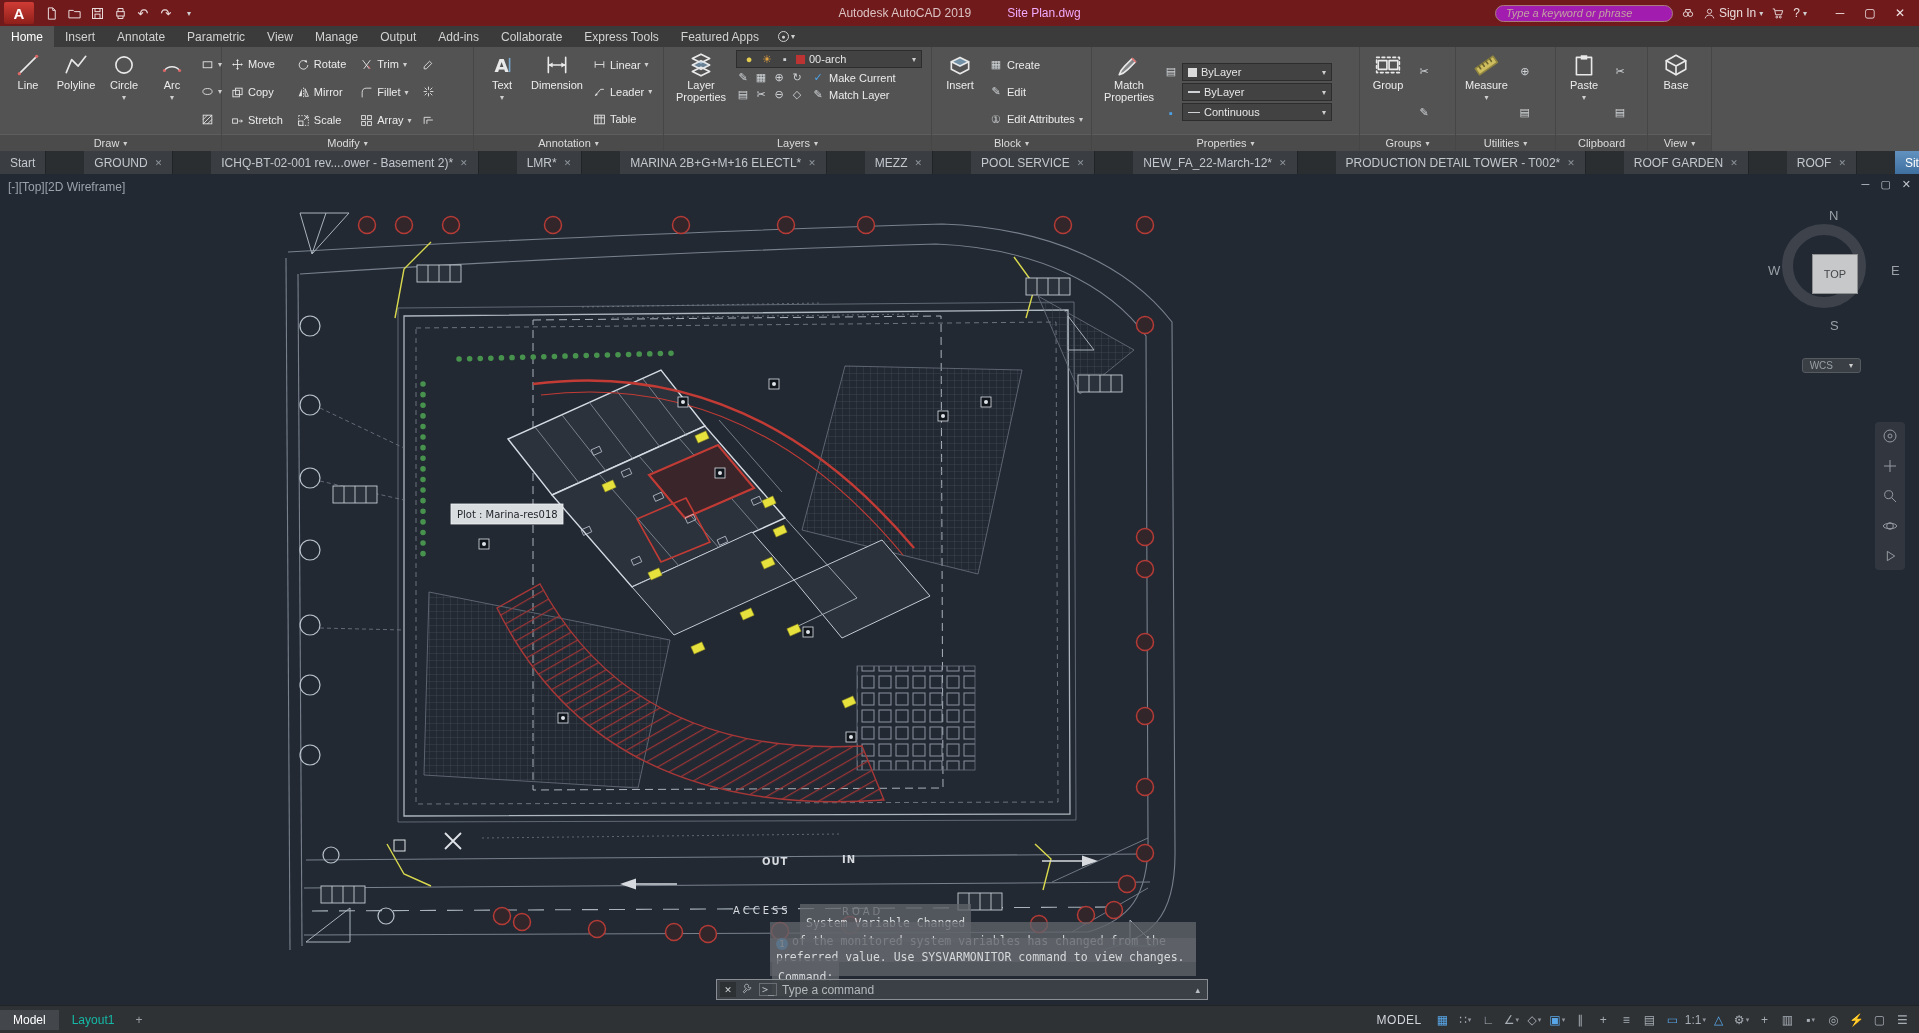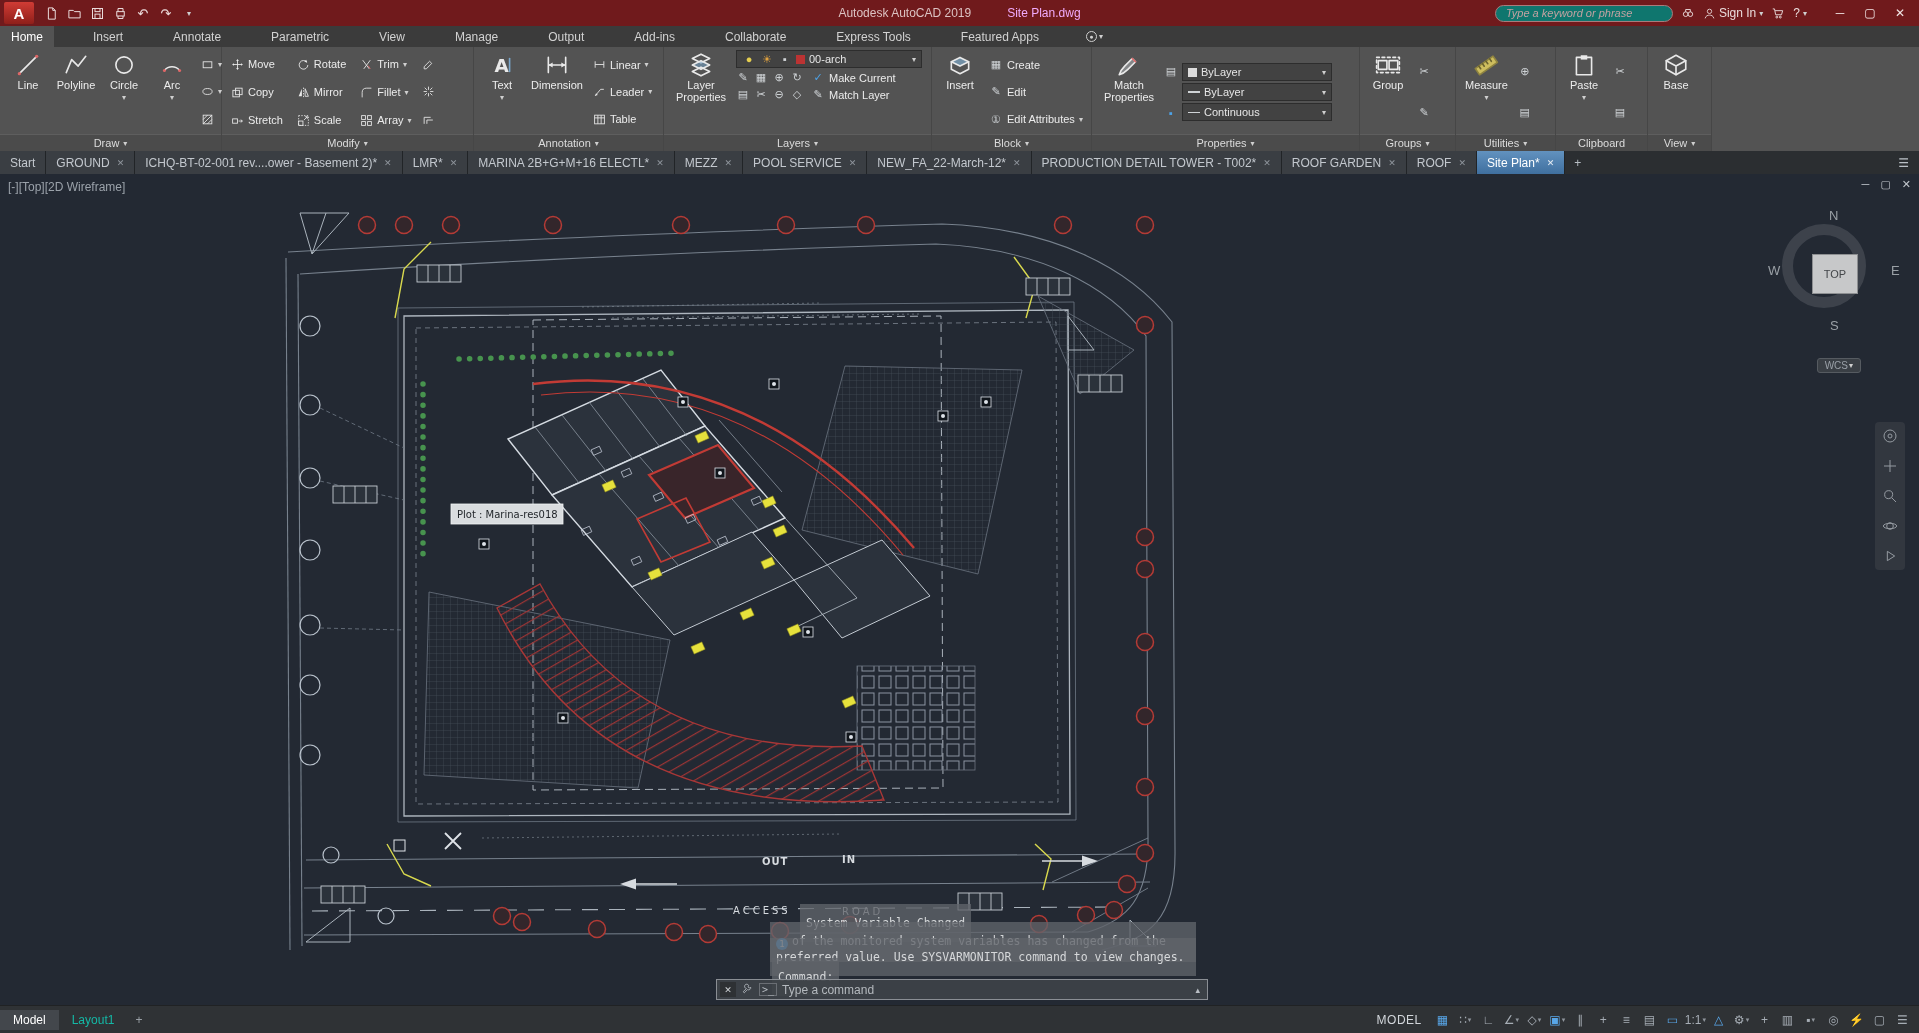--- a/index.html
+++ b/index.html
@@ -14,33 +14,33 @@
     color:#fff; font-weight:bold; font-size:15px; display:flex; align-items:center;
     justify-content:center; border-radius:2px; margin-right:6px; }
   .qat { display:flex; align-items:center; gap:1px; }
   .qbtn { width:22px; height:20px; display:flex; align-items:center; justify-content:center;
     color:#ecdcdc; font-size:13px; }
   .qbtn svg { stroke:#e9dada; fill:none; stroke-width:1.6; }
   .tcenter { position:absolute; left:50%; top:0; transform:translateX(-50%);
     height:26px; display:flex; align-items:center; gap:36px; }
   .tapp { color:#dcc3c3; } .tdoc { color:#f0abfc; }
   .tright { margin-left:auto; display:flex; align-items:center; gap:8px; }
-  .searchbox { width:178px; height:17px; background:#0f766e; border:1px solid #aa7b7b;
+  .searchbox { width:178px; height:17px; background:#a21caf; border:1px solid #aa7b7b;
     border-radius:9px; color:#d8bcbc; font-style:italic; font-size:11px; padding:0 10px;
     outline:none; font-family:"Liberation Sans",sans-serif; }
   .searchbox::placeholder { color:#c3a2a2; }
   .tico { display:flex; align-items:center; gap:3px; color:#eadcdc; }
   .tico svg { stroke:#eadcdc; fill:none; stroke-width:1.6; }
   .winbtns { display:flex; margin-left:10px; }
   .winbtn { width:30px; height:22px; display:flex; align-items:center; justify-content:center;
     color:#f2e6e6; font-size:12px; }
 
   
   .ribbontabs { height:21px; background:#3b3b3b; display:flex; align-items:stretch;
-    font-size:12px; color:#d2d2d2; flex:0 0 auto;gap:28px; }
+    font-size:12px; color:#d2d2d2; flex:0 0 auto; }
   .rtab { padding:0 11px; display:flex; align-items:center; }
   .rtab.active { background:#535353; color:#ffffff; }
   .rtab-extra { display:flex; align-items:center; gap:2px; padding:0 8px; color:#cfcfcf; font-size:9px; }
   .rtab-extra .circ { width:11px; height:11px; border:1px solid #cfcfcf; border-radius:50%;
     display:flex; align-items:center; justify-content:center; font-size:7px; }
 
   
   .ribbon { height:104px; background:#535353; display:flex; flex:0 0 auto; }
   .rpanel { display:flex; flex-direction:column; border-right:1px solid #464646; }
   .rbody { flex:1; display:flex; gap:4px; padding:3px 6px 0; }
@@ -59,21 +59,21 @@
     color:#e6e6e6; font-size:11px; height:18px; padding:0 5px; }
   .layrows { display:flex; flex-direction:column; gap:2px; }
   .tinyrow { display:flex; align-items:center; gap:4px; }
   .tico2 { font-size:11px; color:#cfd3d6; width:14px; text-align:center; }
   .sw-red { width:9px; height:9px; background:#b33; display:inline-block; }
   .sw-wht { width:9px; height:9px; background:#dcdcdc; display:inline-block; }
   .glyph-y { color:#e5ce4f; } .glyph-o { color:#e0a23f; } .glyph-b { color:#4da3e8; }
   .rfill { flex:1; background:#535353; }
 
   
-  .filetabs { height:23px; background:#2b2e31; display:flex; align-items:stretch; font-size:12px; flex:0 0 auto; }
+  .filetabs { height:23px; background:#2b2e31; display:flex; align-items:stretch; font-size:12px; flex:0 0 auto;gap:38px; }
   .ftab { display:flex; align-items:center; gap:7px; padding:0 10px; background:#3a3e43;
     color:#c3c8ce; border-right:1px solid #212427; white-space:nowrap; }
   .ftab .x { font-size:9px; color:#8f959c; }
   .ftab.active { background:linear-gradient(#6292bf,#3f6f9f); color:#fff; }
   .ftab-plus { display:flex; align-items:center; padding:0 9px; color:#b9bfc6; }
   .ftab-menu { margin-left:auto; display:flex; align-items:center; padding:0 10px; color:#b9bfc6; font-size:12px; }
 
   
   .canvas { position:relative; flex:1 1 auto; background:#232933; overflow:hidden; }
   .vpctl { position:absolute; left:8px; top:6px; color:#9ba2aa; font-size:12px; }
@@ -83,21 +83,21 @@
 
   .viewcube { position:absolute; right:24px; top:36px; width:120px; height:132px; }
   .vc-ring { position:absolute; left:7px; top:14px; width:84px; height:84px;
     border:11px solid rgba(128,133,139,0.28); border-radius:50%; }
   .vc-n { position:absolute; left:54px; top:-2px; }  .vc-s { position:absolute; left:55px; top:108px; }
   .vc-w { position:absolute; left:-7px; top:53px; }  .vc-e { position:absolute; left:116px; top:53px; }
   .vc-letter { color:#9aa0a6; font-size:13px; }
   .vc-face { position:absolute; left:37px; top:44px; width:46px; height:40px; background:#c7c8c9;
     border:1px solid #8d8f91; color:#44474a; font-size:11px; display:flex; align-items:center; justify-content:center; }
   .wcschip { position:absolute; right:58px; top:184px; background:#3a3f45; border:1px solid #565b61;
-    border-radius:3px; color:#9aa0a8; font-size:10px; padding:1px 7px; display:flex; gap:1px; align-items:center; }
+    border-radius:3px; color:#9aa0a8; font-size:10px; padding:1px 7px; display:flex; gap:16px; align-items:center; }
 
   .navbar { position:absolute; right:14px; top:248px; width:30px; background:rgba(66,70,75,0.5);
     border-radius:4px; display:flex; flex-direction:column; align-items:center; padding:4px 0; gap:10px; }
   .navbtn { width:20px; height:20px; display:flex; align-items:center; justify-content:center; opacity:.75; }
   .navbtn svg { stroke:#b6bcc2; fill:none; stroke-width:1.5; }
 
   .msgline { position:absolute; font-family:"DejaVu Sans Mono", monospace; font-size:11.5px;
     color:#d6d8da; background:rgba(96,100,106,0.78); padding:12px 6px; white-space:nowrap; }
   .badge { display:inline-flex; width:12px; height:12px; border-radius:50%; background:#4da3e8;
     color:#fff; font-size:9px; align-items:center; justify-content:center; margin-right:4px; vertical-align:-2px; }

